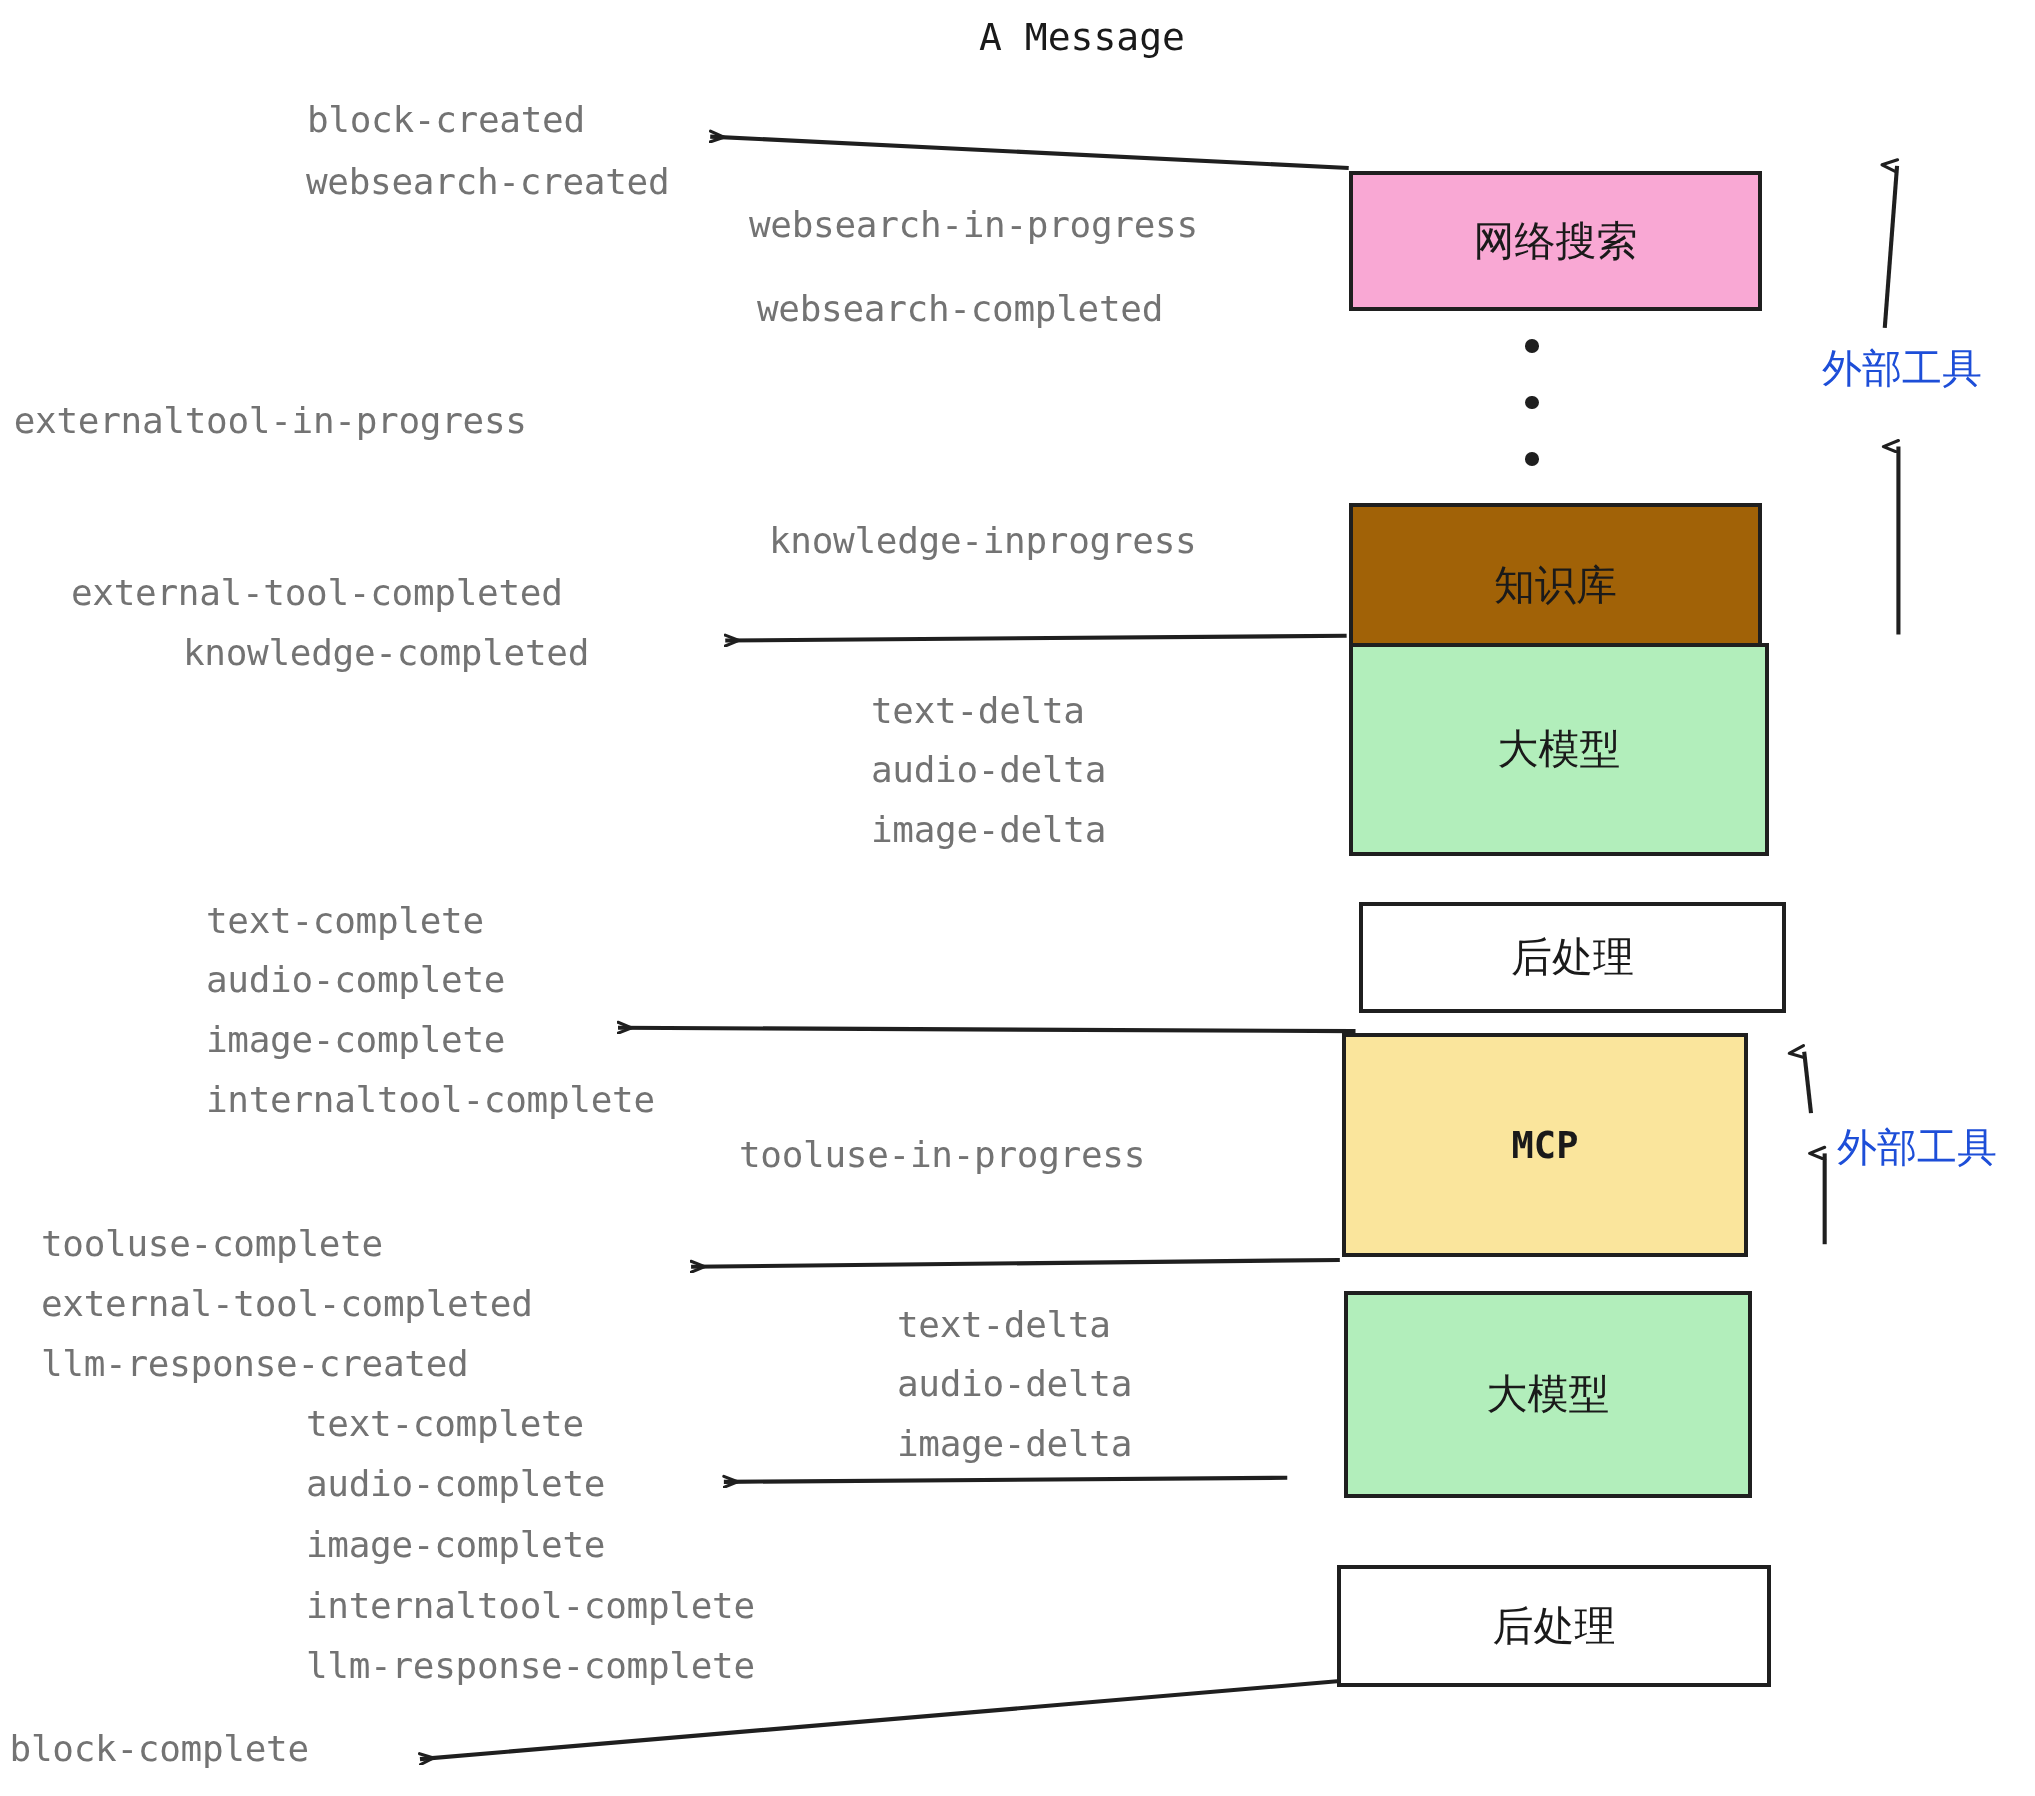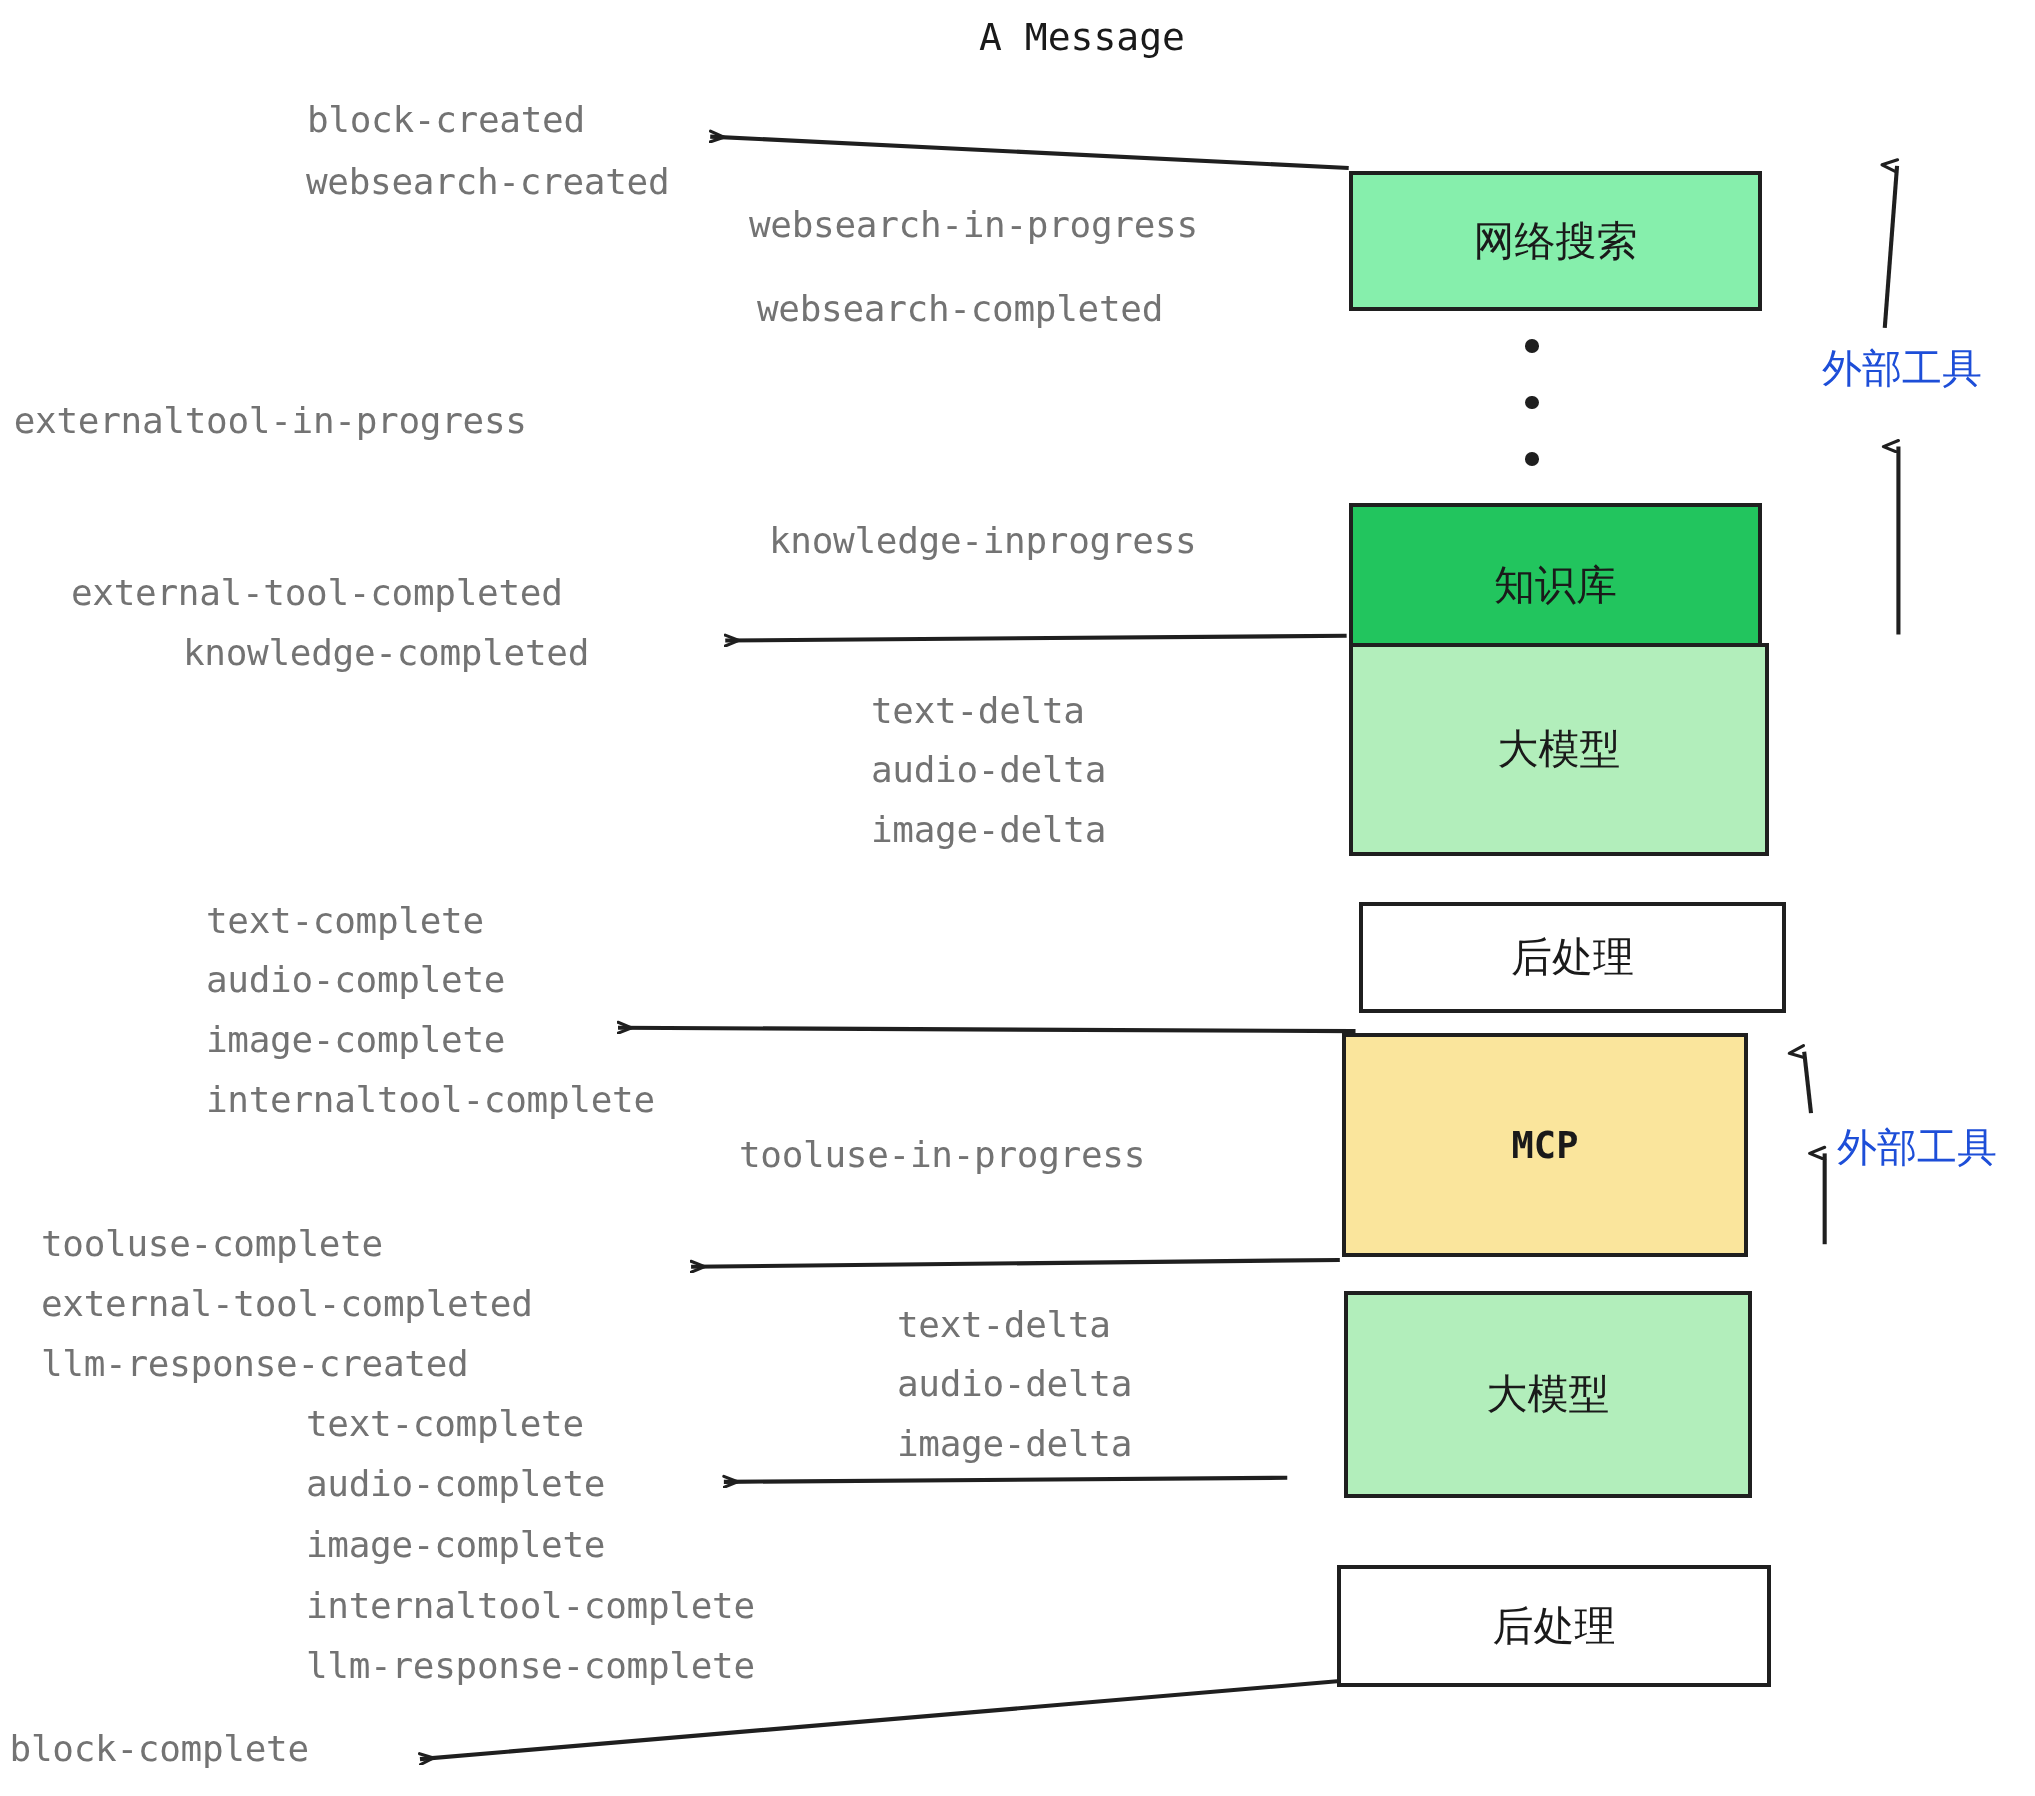--- a/index.html
+++ b/index.html
@@ -141,24 +141,24 @@
       <div class="ev" style="left: 897px; top: 1423px;">image-delta</div>
       <div class="ev" style="left: 306px; top: 1403px;">text-complete</div>
       <div class="ev" style="left: 306px; top: 1463px;">audio-complete</div>
       <div class="ev" style="left: 306px; top: 1524px;">image-complete</div>
       <div class="ev" style="left: 306px; top: 1585px;">internaltool-complete</div>
       <div class="ev" style="left: 306px; top: 1645px;">llm-response-complete</div>
       <div class="ev" style="left: 9.6px; top: 1728px;">block-complete</div>
     </div>
 
   <div id="nodes-host">
-      <div class="node" style="left: 1349px; top: 171px; width: 413px; height: 140px; background: #86efac;">
+      <div class="node" style="left: 1349px; top: 171px; width: 413px; height: 140px; background: #f9a8d4;">
         <span>网络搜索</span>
       </div>
-      <div class="node" style="left: 1349px; top: 503px; width: 413px; height: 165px; background: #22c55e;">
+      <div class="node" style="left: 1349px; top: 503px; width: 413px; height: 165px; background: #a16207;">
         <span>知识库</span>
       </div>
       <div class="node" style="left: 1349px; top: 643px; width: 420px; height: 213px; background: rgb(178, 238, 187);">
         <span>大模型</span>
       </div>
       <div class="node" style="left: 1359px; top: 902px; width: 427px; height: 111px; background: rgb(255, 255, 255);">
         <span>后处理</span>
       </div>
       <div class="node mono" style="left: 1342px; top: 1033px; width: 406px; height: 224px; background: rgb(250, 229, 156);">
         <span>MCP</span>

